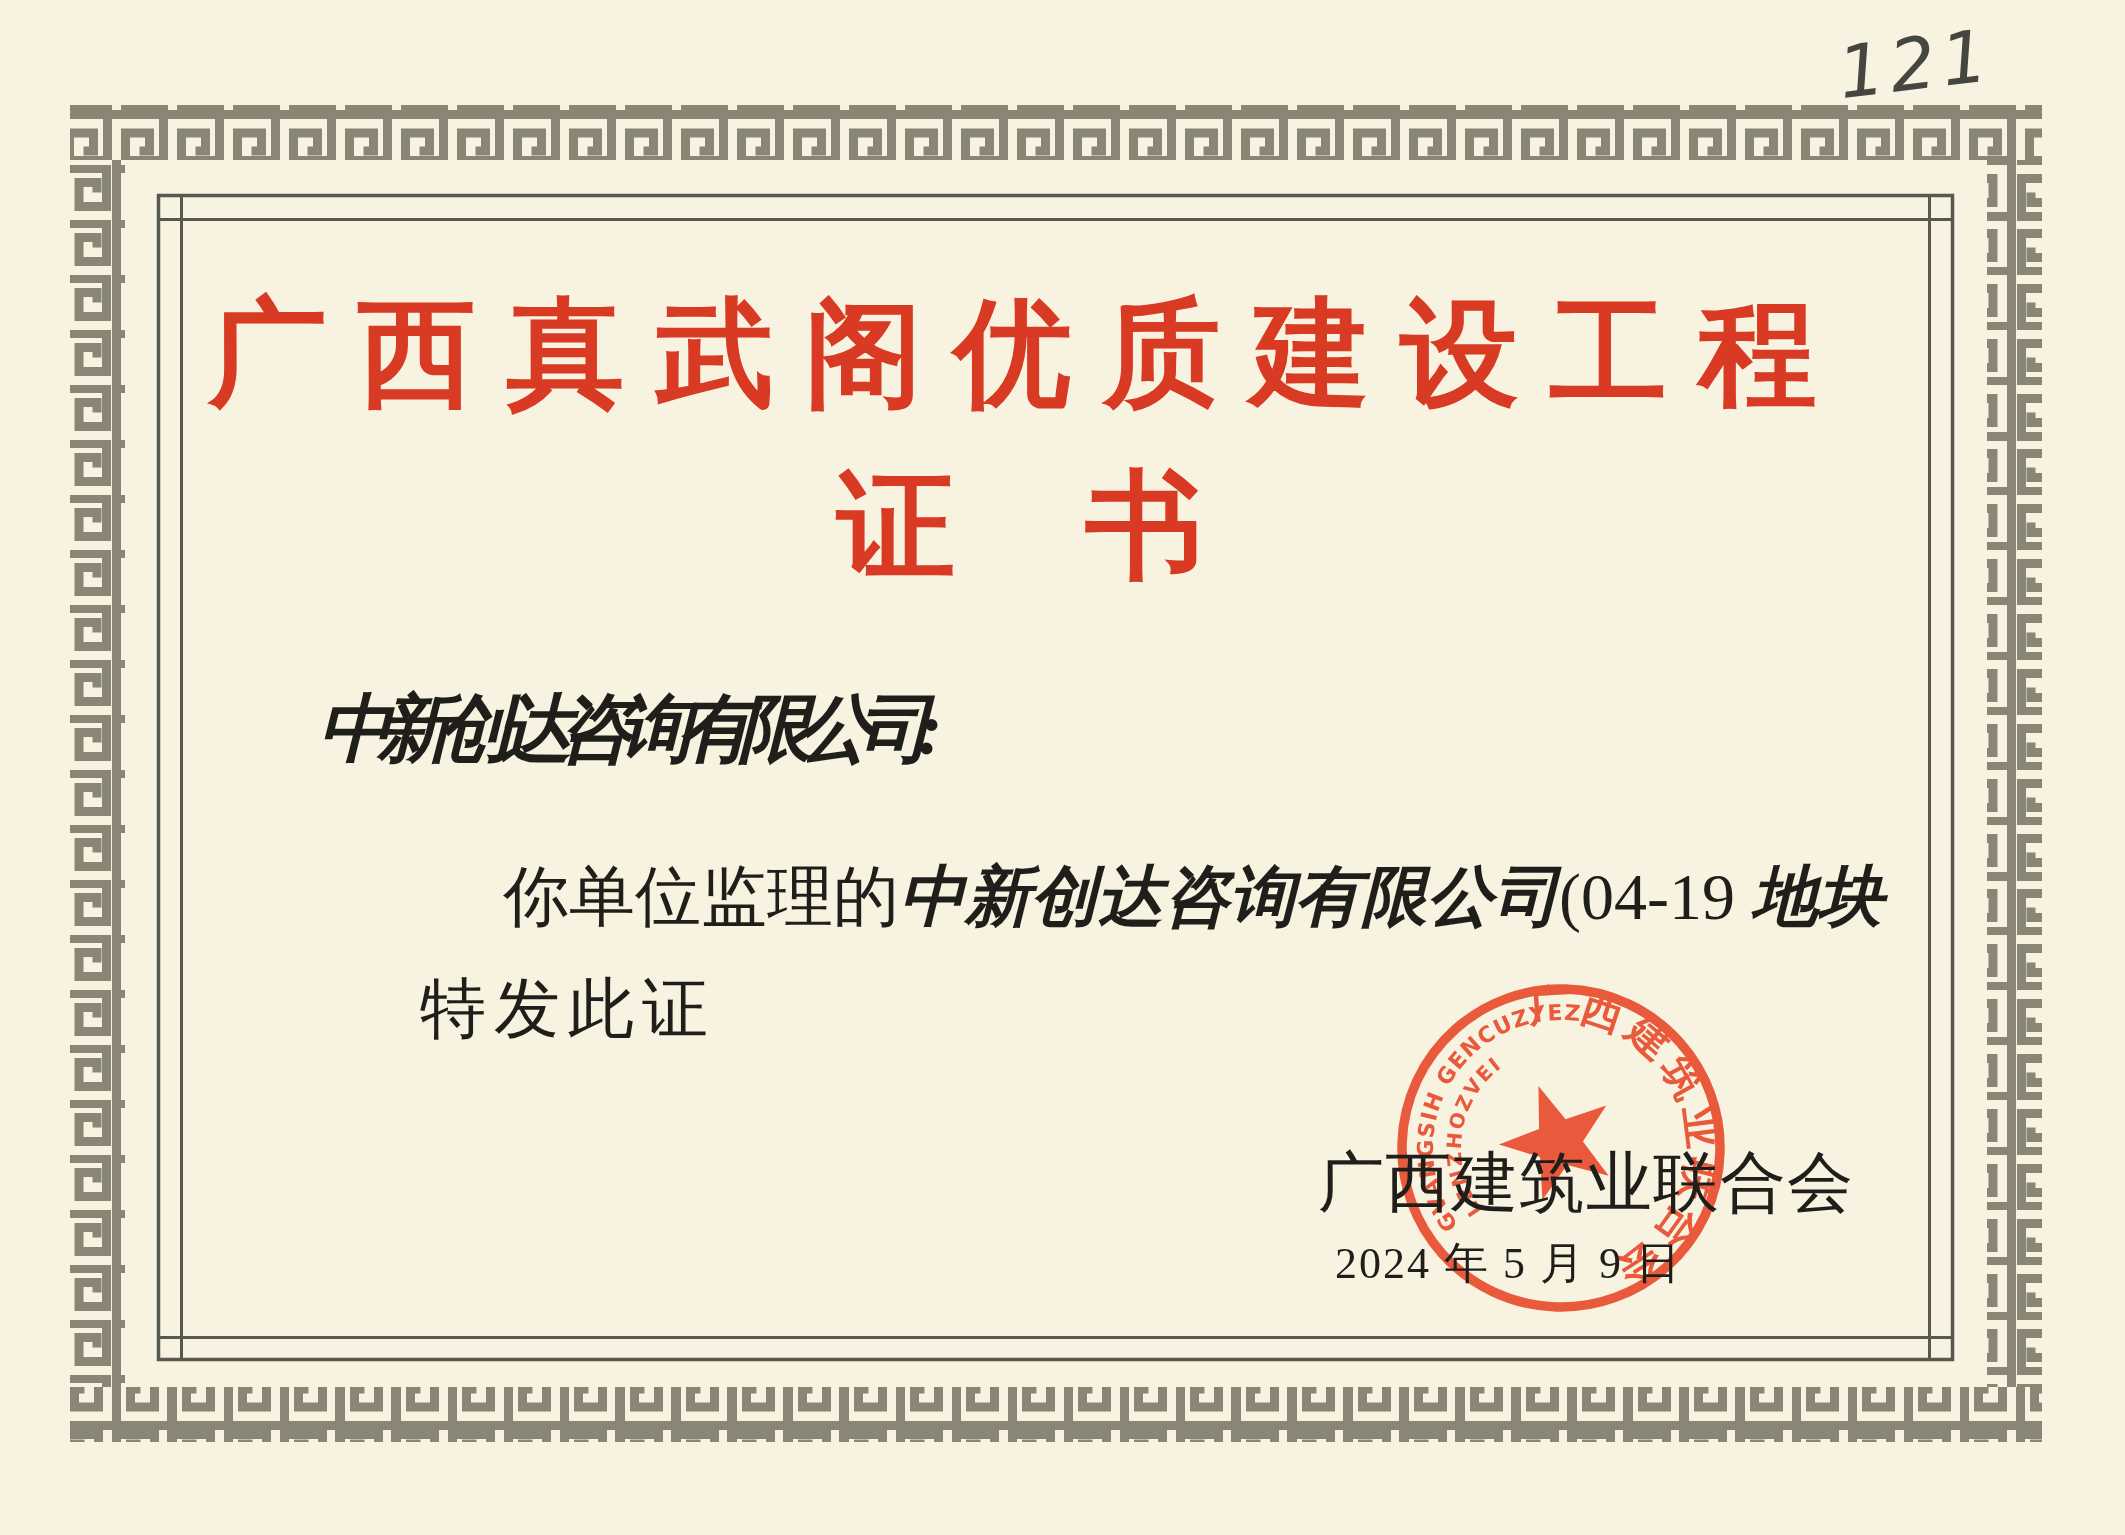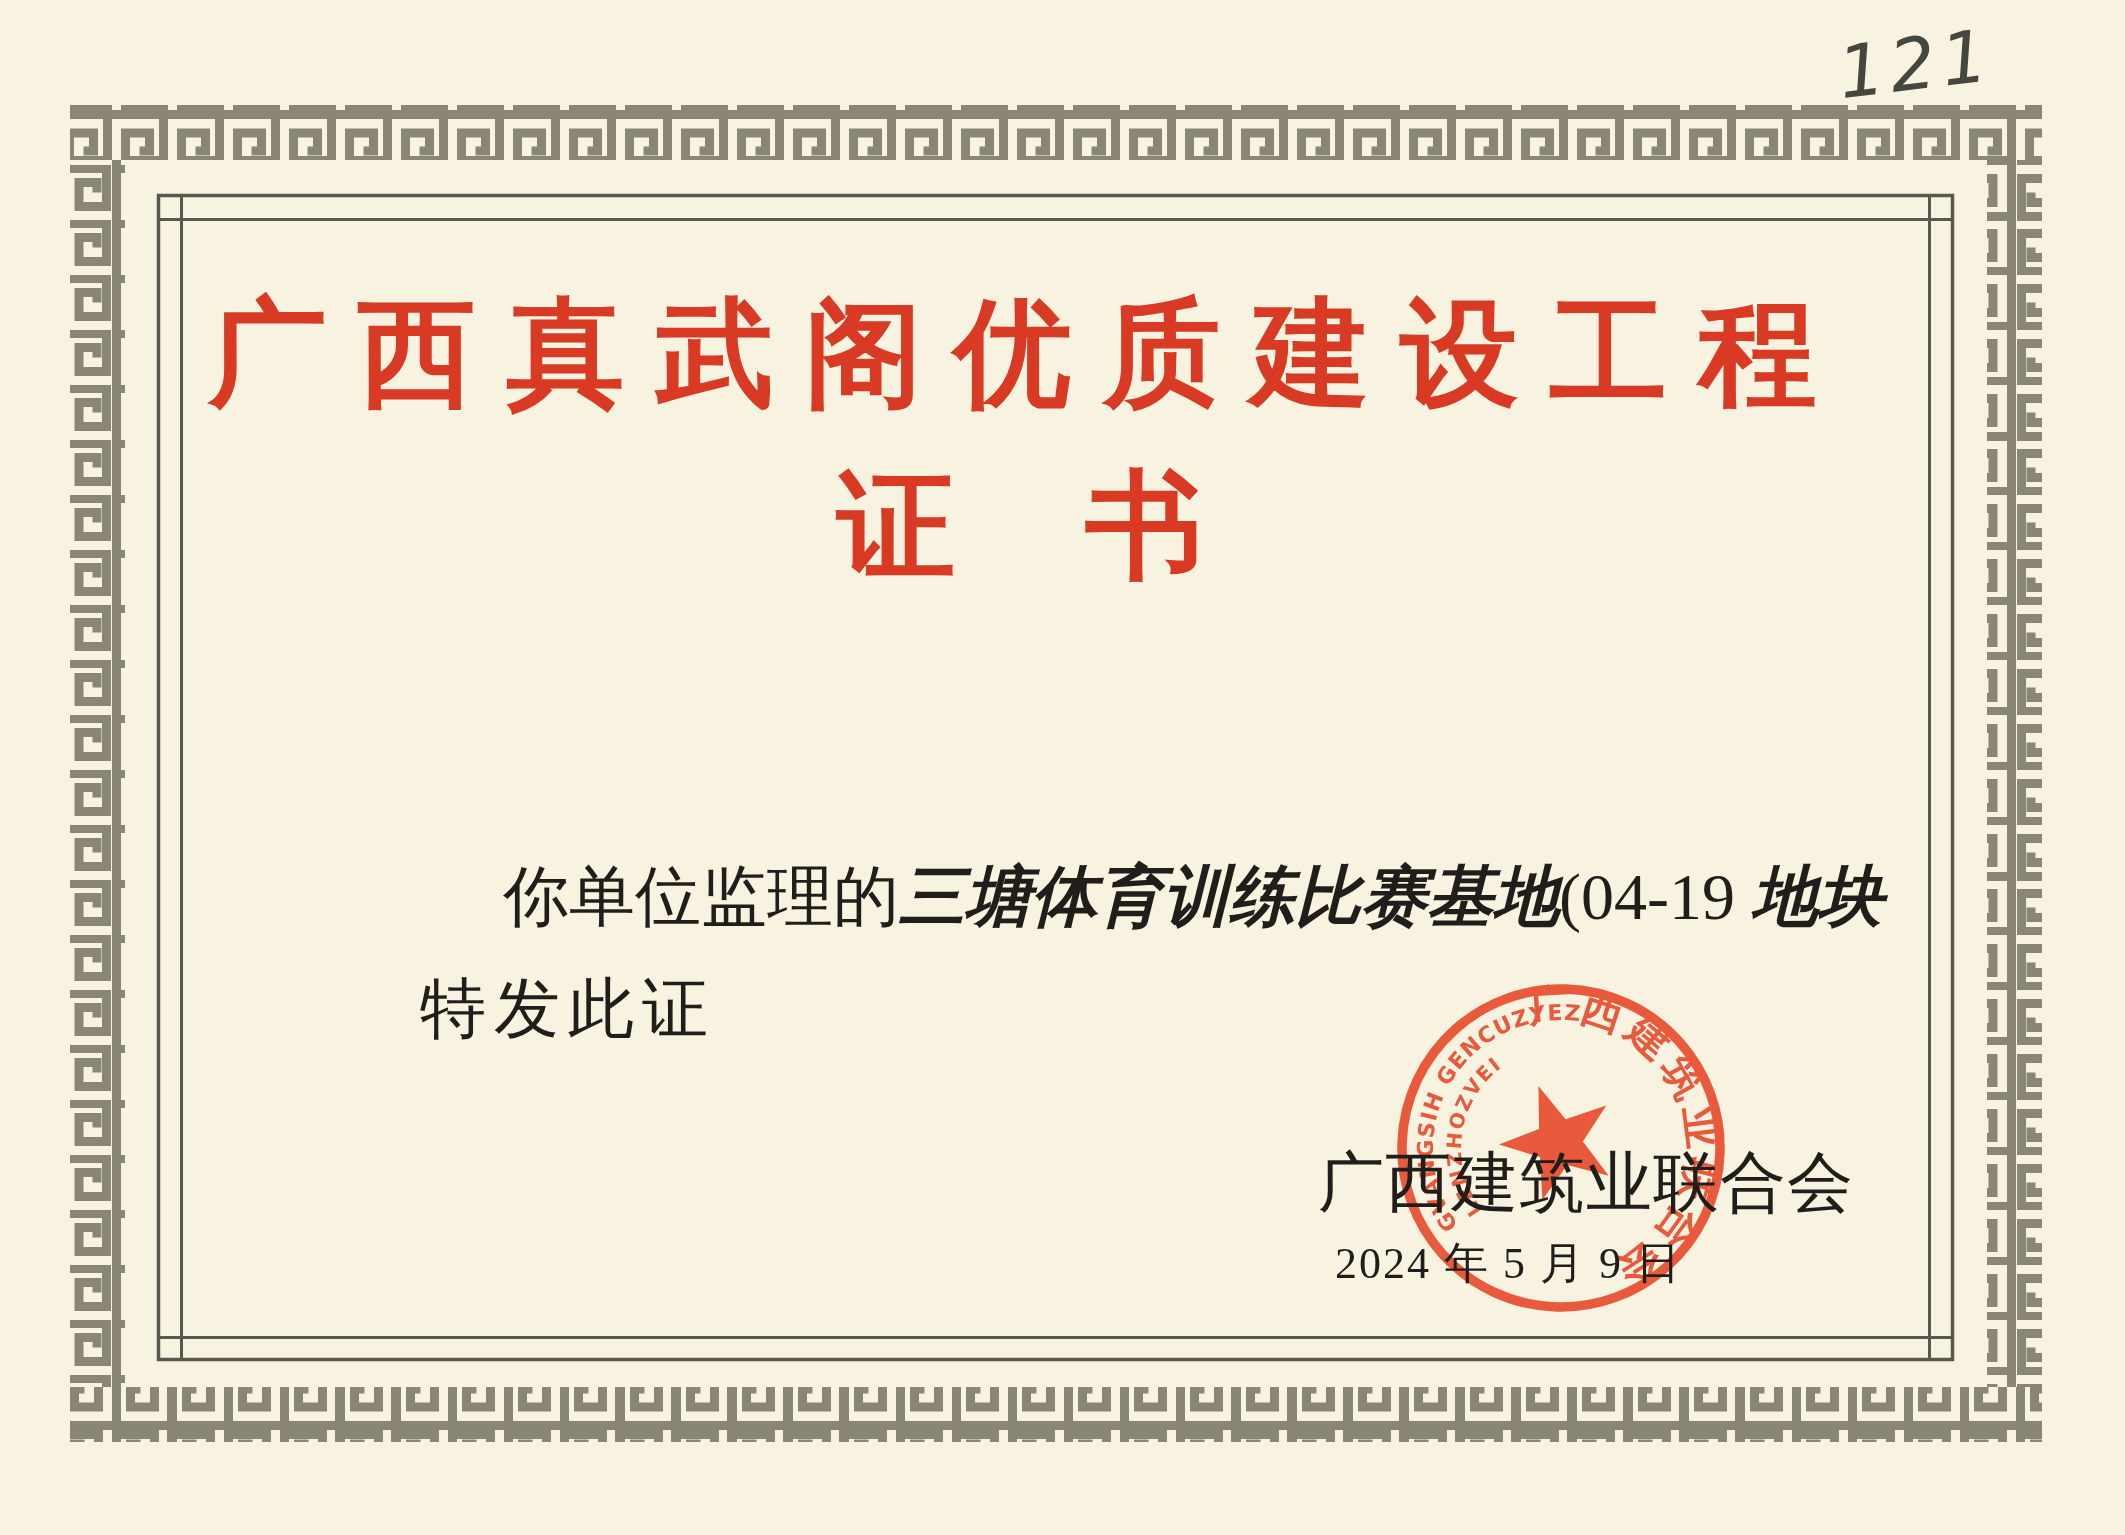--- a/index.html
+++ b/index.html
@@ -101,23 +101,24 @@
   <div class="abs hand-number">121</div>
 
   <div class="abs title-wrap">
     <span class="title-line1">广西真武阁优质建设工程</span>
   </div>
   <div class="abs title-wrap2">
     <span class="title-char">证</span>
     <span class="title-char">书</span>
   </div>
 
+  <div class="abs salutation">中新创达咨询有限公司:</div>
 
   <div class="abs bodyline line1">
-    <span class="kai">你单位监理的</span><span class="script">三塘体育训练比赛基地</span><span class="kai">(04-19 </span><span class="script">地块</span>
+    <span class="kai">你单位监理的</span><span class="script">中新创达咨询有限公司</span><span class="kai">(04-19 </span><span class="script">地块</span>
   </div>
 
 
   <div class="abs closing">特发此证</div>
 
   <div class="abs issuer">广西建筑业联合会</div>
   <div class="abs issue-date">2024 年 5 月 9 日</div>
 
 </div>
 

